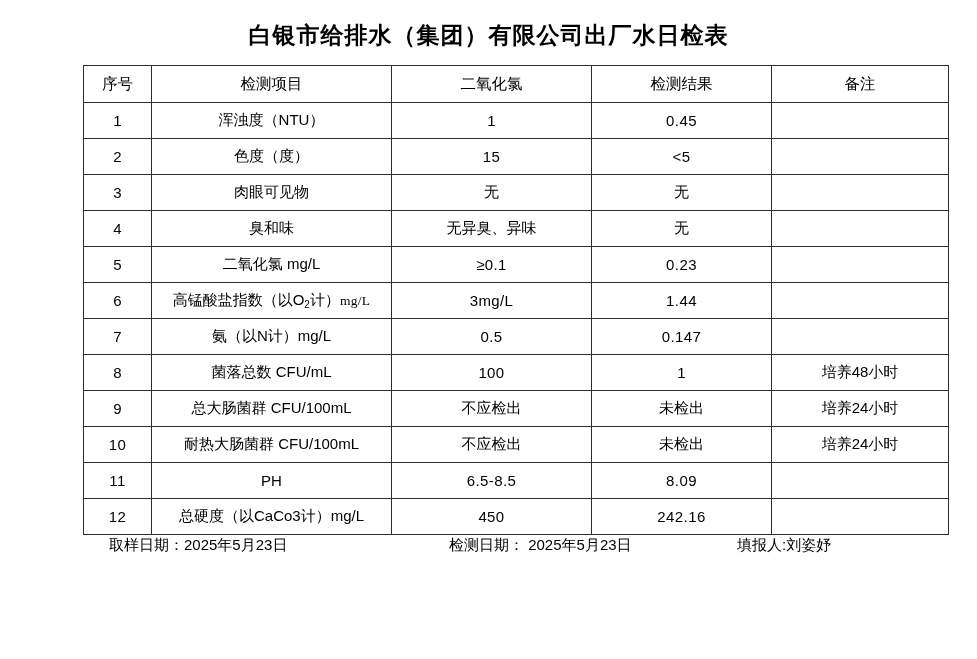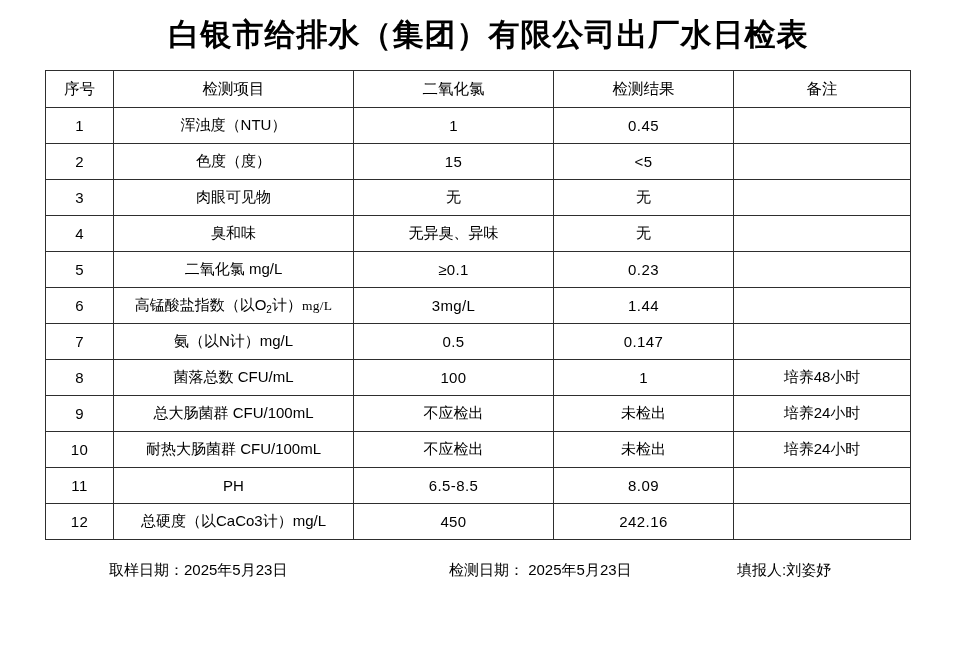--- a/index.html
+++ b/index.html
@@ -15,29 +15,29 @@
     overflow: hidden;
   }
   .page {
     position: relative;
     width: 977px;
     height: 659px;
     box-sizing: border-box;
   }
   .doc-title {
     text-align: center;
-    font-size: 31px;
+    font-size: 23px;
     font-weight: bold;
     letter-spacing: 1px;
-    padding-top: 14px;
+    padding-top: 20px;
     padding-bottom: 14px;
     font-family: "Liberation Serif", "DejaVu Serif", serif;
   }
   .table-wrap {
-    margin: 0 55px 0 45px;
+    margin: 0 55px 0 83px;
   }
   table.report {
     border-collapse: collapse;
     width: 865px;
     table-layout: fixed;
   }
   table.report td, table.report th {
     border: 1px solid #2e2e2e;
     text-align: center;
     vertical-align: middle;
@@ -70,21 +70,21 @@
     font-size: 13.5px;
     letter-spacing: 0.3px;
   }
   sub {
     font-size: 10px;
     vertical-align: baseline;
     position: relative;
     bottom: -3px;
   }
   .footer {
-    margin: 21px 55px 0 57px;
+    margin: 1px 55px 0 57px;
     display: flex;
     font-size: 15px;
     position: relative;
     height: 26px;
   }
   .footer .f1 { position: absolute; left: 52px; white-space: nowrap; }
   .footer .f2 { position: absolute; left: 392px; white-space: nowrap; }
   .footer .f3 { position: absolute; left: 680px; white-space: nowrap; }
 </style>
 </head>

